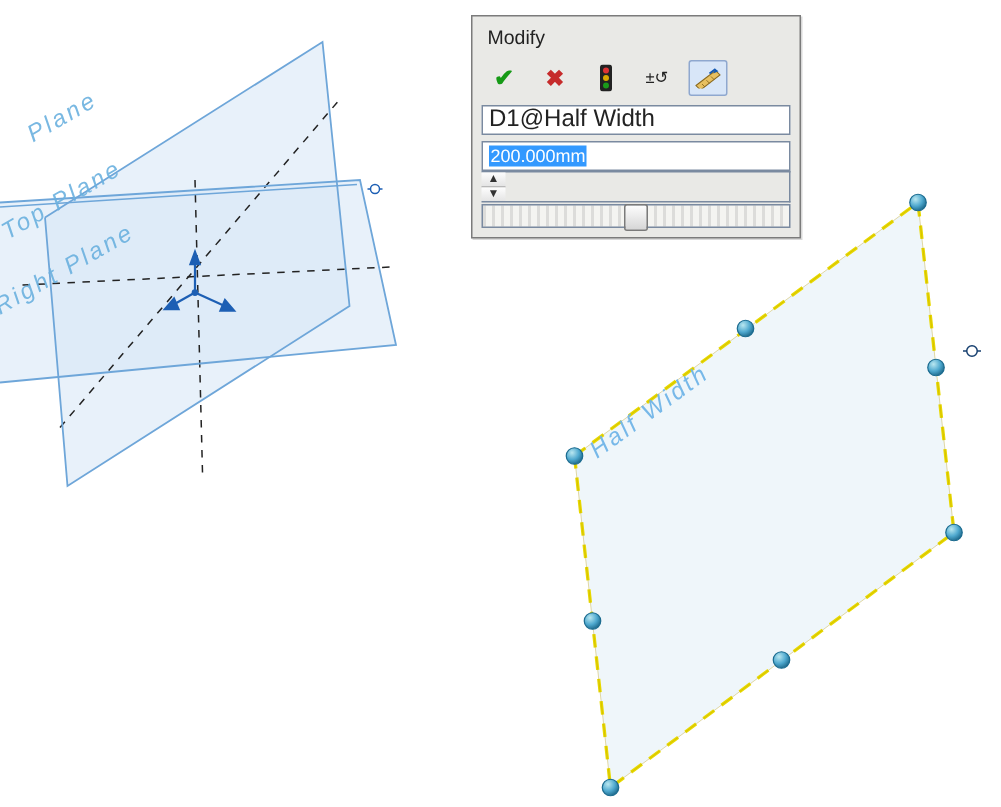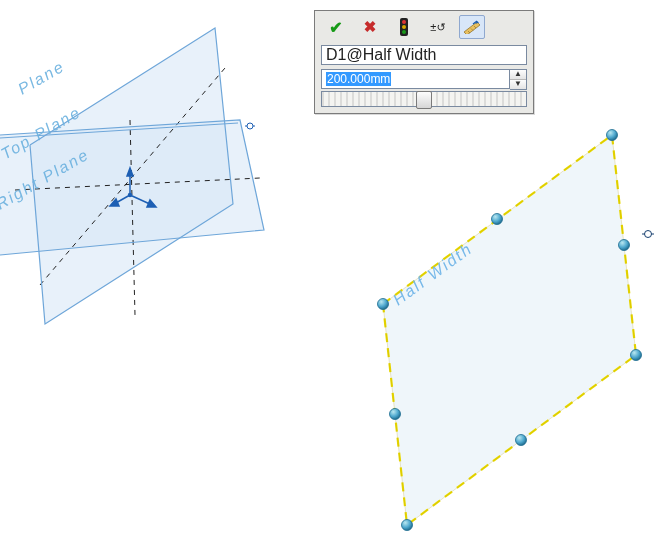--- a/index.html
+++ b/index.html
@@ -79,20 +79,21 @@
     background: #fff;
     height: 18px;
     line-height: 18px;
     padding: 0 4px;
     font-size: 16px;
     color: #222;
   }
   .value-row {
     display: flex;
     padding: 0 6px 1px 6px;
+    flex-direction: column;
   }
   .value-input {
     flex: 1 1 auto;
     border: 1px solid #7a8aa0;
     background: #fff;
     height: 18px;
     padding: 0 4px;
     font-size: 12px;
     display: flex;
     align-items: center;
@@ -235,20 +236,21 @@
     <circle r="3.5" fill="none" stroke="#163f6f" stroke-width="1"></circle>
     <line x1="-6" y1="0" x2="-3.5" y2="0" stroke="#163f6f"></line>
     <line x1="3.5" y1="0" x2="6" y2="0" stroke="#163f6f"></line>
   </g>
 
   <text class="sketch-label" transform="translate(398,306) rotate(-36)">Half Width</text>
 </svg>
 </div>
 
 <div class="modify-dialog">
+  <div class="modify-title">Modify</div>
   <div class="modify-toolbar">
     <div class="tb-btn" title="OK">
       <span class="check-mark">✔</span>
     </div>
     <div class="tb-btn" title="Cancel">
       <span class="x-mark">✖</span>
     </div>
     <div class="tb-btn" title="Rebuild">
       <span class="traffic-icon">
         <svg width="12" height="18">

